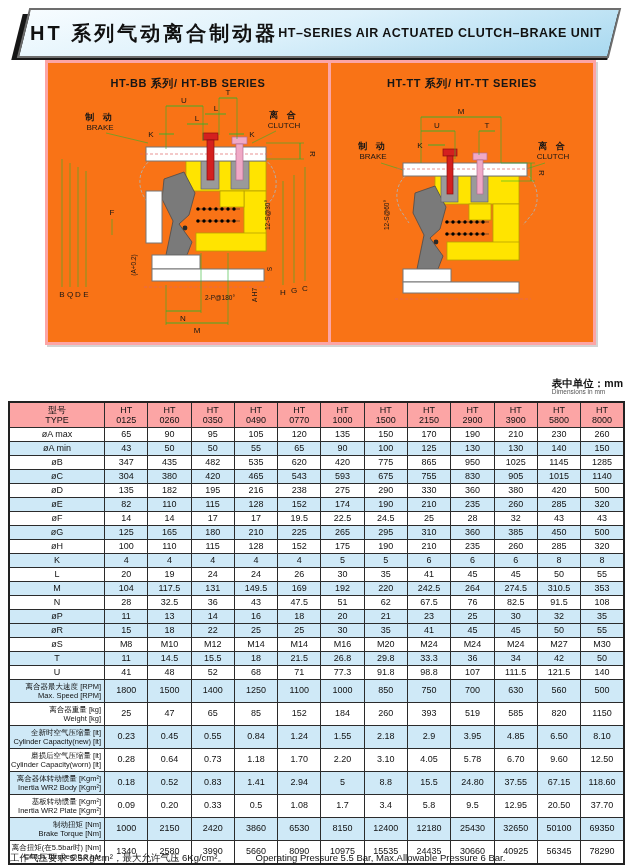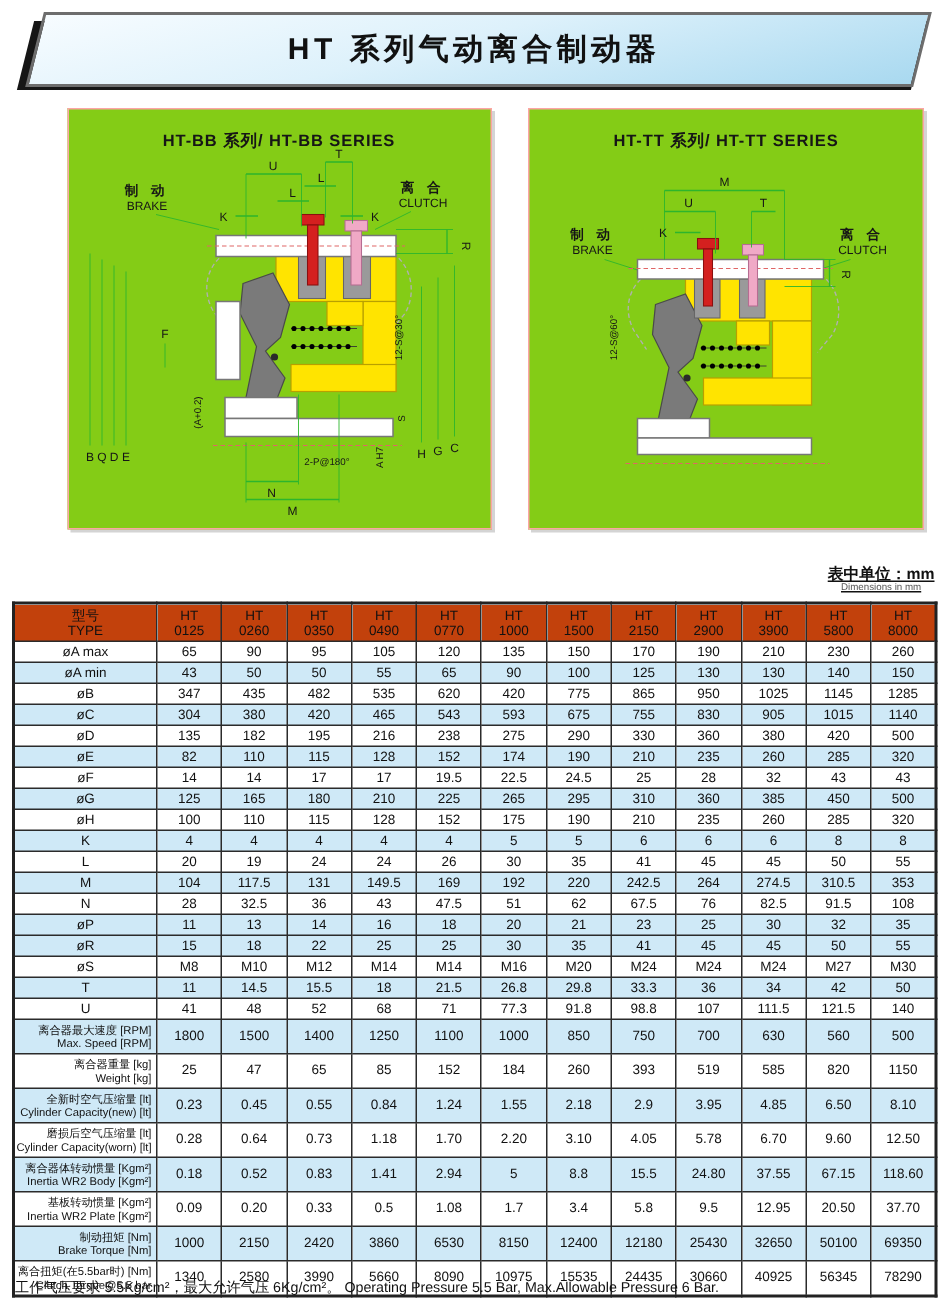--- a/index.html
+++ b/index.html
@@ -12,70 +12,71 @@
   .banner-shadow{position:absolute;left:2px;top:8px;width:596px;height:46px;
     background:#161616;transform:skewX(-14deg);}
   .banner-bg{position:absolute;left:8px;top:2px;width:588px;height:46px;
     background:linear-gradient(165deg,#f7fcff 0%,#ddf1fb 45%,#a9d9f0 100%);
     border:2px solid #6d6d6d;transform:skewX(-14deg);}
   .banner-text{position:absolute;left:0;top:0;width:100%;height:100%;
     display:flex;align-items:center;justify-content:center;}
   .banner-title-cn{font-size:20px;font-weight:bold;letter-spacing:3px;line-height:1.1;}
   .banner-title-en{font-size:12.5px;font-weight:bold;letter-spacing:.5px;line-height:1.2;}
   
-  .diag-box{position:absolute;top:72px;height:279px;background:#84cc16;
-    border:1px solid #fca5a5;box-shadow:2px 2px 0 #d4d4d4;}
+  .diag-box{position:absolute;top:60px;height:279px;background:#f97316;
+    border:3px solid #fca5a5;box-shadow:2px 2px 0 #d4d4d4;}
   #diag-left{left:45px;width:281px;}
-  #diag-right{left:328px;width:262px;margin-left:24px;}
+  #diag-right{left:328px;width:262px;}
   svg{display:block;}
   svg text{font-family:"Liberation Sans",sans-serif;fill:#161616;}
   .t-title{font-size:11px;font-weight:bold;letter-spacing:.6px;}
   .t-side-cn{font-size:9px;font-weight:bold;letter-spacing:3px;}
   .t-side-en{font-size:8px;}
   .t-dim{font-size:8px;}
   .t-dim-s{font-size:6.5px;}
   .gline{stroke:#2db52d;stroke-width:.9;fill:none;}
   .gthin{stroke:#2db52d;stroke-width:.6;fill:none;}
   .dash{stroke:#b0b0b0;stroke-width:.9;fill:none;stroke-dasharray:3,2;}
   .steel{fill:#ffffff;stroke:#777;stroke-width:1;}
   .yellow{fill:#ffe400;stroke:#b8a000;stroke-width:.8;}
   .gray{fill:#7a7a7a;stroke:#4a4a4a;stroke-width:.8;}
   .sleeve{fill:#9a9a9a;stroke:#666;stroke-width:.7;}
   .redbolt{fill:#d4201f;stroke:#8a0f0f;stroke-width:.7;}
   .pinkbolt{fill:#f0a9c6;stroke:#b66d92;stroke-width:.7;}
   .axis{stroke:#e06666;stroke-width:.7;stroke-dasharray:3,2;fill:none;}
   .coil{stroke:#333;stroke-width:.6;fill:none;}
   
-  .unit-note{position:absolute;right:10px;top:378px;text-align:center;line-height:1.05;text-decoration:underline;}
+  .unit-note{position:absolute;right:10px;top:378px;text-align:left;line-height:1.05;}
   .unit-note .cn{font-size:10.5px;font-weight:bold;}
   .unit-note .en{font-size:6.5px;color:#555;}
   
   .spec-wrap{position:absolute;left:8px;top:401px;width:617px;}
   table{border-collapse:collapse;width:617px;table-layout:fixed;border:2px solid #222;}
   td{border:1px solid #2b2b2b;text-align:center;font-size:9px;padding:0 1px;
      height:13px;line-height:1.05;white-space:nowrap;overflow:hidden;}
   td:first-child{width:92px;}
-  tr.hdr td{height:24px;background:#c2410c;font-size:9px;}
+  tr.hdr td{height:24px;background:#fca5a5;font-size:9px;}
   tr.hdr td div{line-height:1.15;}
   tr.alt td{background:#cfe9f7;}
   tr.dbl td{height:22px;}
   td.lbl2{text-align:right;padding-right:3px;font-size:7.5px;}
   td.lbl2 div{line-height:1.25;}
   
   .footer{position:absolute;left:10px;top:852px;font-size:9.5px;white-space:nowrap;}
-  .footer .en{}
+  .footer .en{margin-left:26px;}
 </style>
 </head>
 <body>
 
 <div class="banner-wrap">
   <div class="banner-shadow"></div>
   <div class="banner-bg"></div>
   <div class="banner-text">
     <div class="banner-title-cn">HT 系列气动离合制动器</div>
+    <div class="banner-title-en">HT–SERIES AIR ACTUATED CLUTCH–BRAKE UNIT</div>
   </div>
 </div>
 
 <div class="diag-box" id="diag-left">
 <svg viewBox="0 0 281 279" width="281" height="279">
   <text class="t-title" x="140" y="24" text-anchor="middle">HT-BB 系列/ HT-BB SERIES</text>
   <text class="t-side-cn" x="52" y="57" text-anchor="middle">制 动</text>
   <text class="t-side-en" x="52" y="67" text-anchor="middle">BRAKE</text>
   <path class="gthin" d="M58,70 L100,80"></path>
   <text class="t-side-cn" x="236" y="55" text-anchor="middle">离 合</text>

